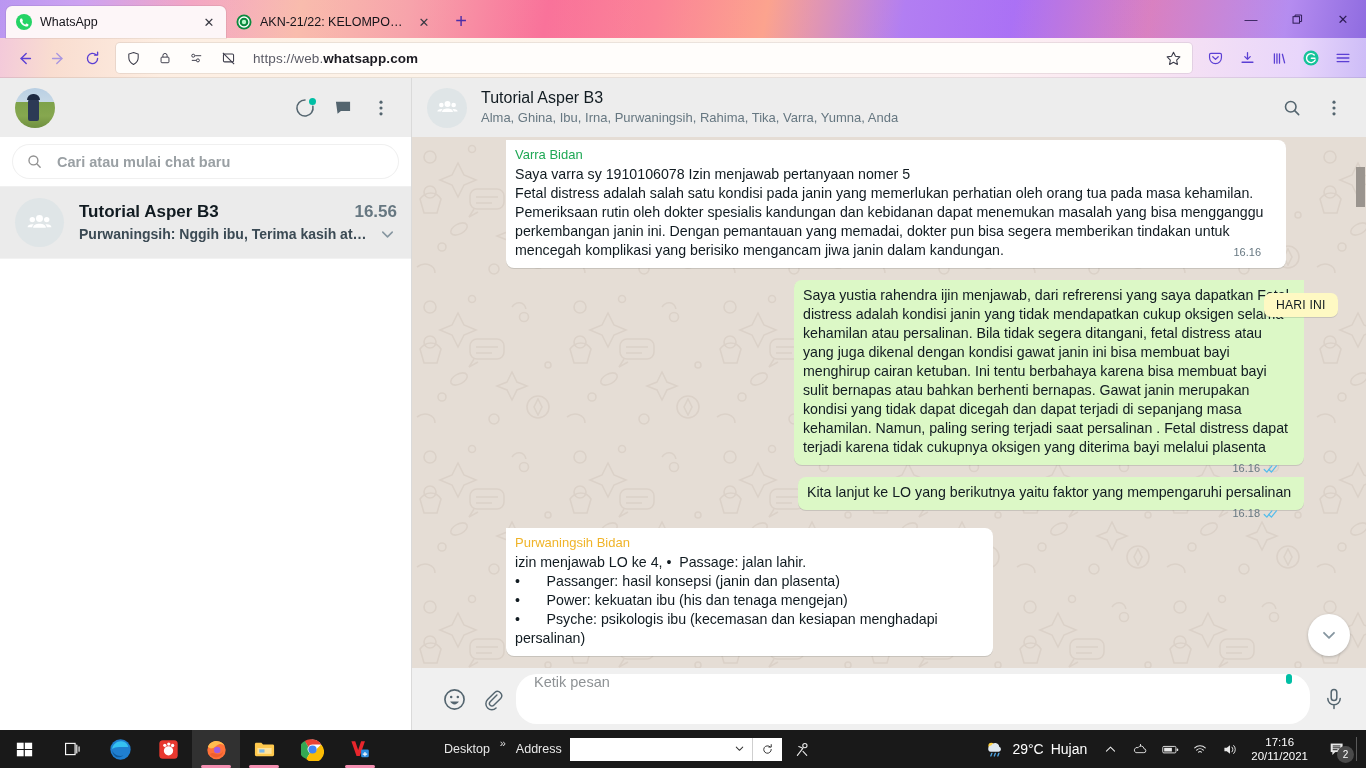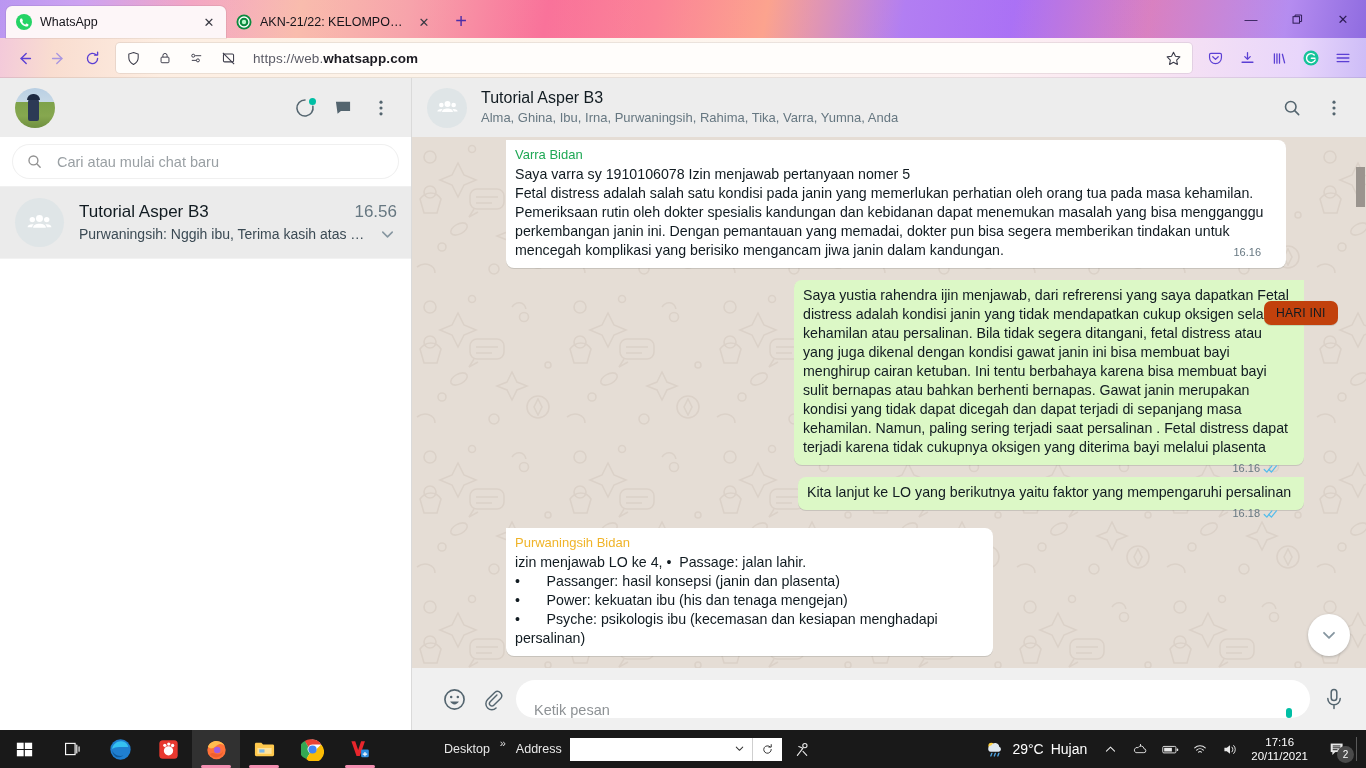--- a/index.html
+++ b/index.html
@@ -82,21 +82,21 @@
     display: flex; align-items: center; gap: 8px; padding: 0 10px;
     box-shadow: 0 0 0 1px rgba(0,0,0,.07);
   }
   #searchbar span.ph { font-size: 13.5px; color: #6a6a76; }
   .tbicon { width: 30px; height: 30px; display:flex; align-items:center; justify-content:center; color:#5b3fd4; }
 
   
   #wa { display: flex; height: 652px; background: #fff; }
 
   
-  #wa-side { width: 412px; height: 100%; border-right: 1px solid #dadada; background:#fff; display:flex; flex-direction:column;}
+  #wa-side { width: 412px; height: 100%; border-right: 1px solid #dadada; background:#fff; display:flex; flex-direction:column;font-weight:bold;}
   #side-head {
     height: 59px; background: #ededed; display: flex; align-items: center;
     padding: 0 16px 0 15px; gap: 10px;
   }
   #side-avatar {
     width: 40px; height: 40px; border-radius: 50%; overflow:hidden; flex:0 0 40px;
     background: linear-gradient(180deg,#b9cfe3 0%,#c6d8e6 34%,#7ea24a 36%,#86a74f 70%,#6f8f3f 100%);
     position:relative;
   }
   #side-avatar .person{
@@ -158,39 +158,39 @@
     box-shadow: 0 1px 0.5px rgba(11,20,26,.13); max-width: 780px;
     margin-bottom: 12px; word-wrap: break-word;
   }
   .bubble.in { background: #fff; margin-left: 78px; border-top-left-radius: 0; }
   .bubble.out { background: #dcf8c6; margin-left: auto; border-top-right-radius: 0; margin-right: 0;}
   .bubble .sender { font-size: 13px; line-height: 18px; margin-bottom: 1px; font-weight: 400; }
   .bubble .body { white-space: pre-wrap; }
   .meta { float: right; margin: 2px 16px -4px 10px; font-size: 11px; color: #667781; display: flex; align-items: center; gap: 3px; }
   .meta .ticks { color: #53bdeb; display: inline-flex; }
   #date-chip {
-    position: absolute; left: 852px; top: 164px; background: #c2410c; color: #111b21;
+    position: absolute; left: 852px; top: 156px; background: #fef9c3; color: #111b21;
     font-size: 12.2px; padding: 5px 12px; border-radius: 7px; z-index: 5;
     box-shadow: 0 1px 0.5px rgba(11,20,26,.13); letter-spacing:.2px;
   }
   #scroll-track { position:absolute; right:0; top:0; width:11px; height:100%; }
   #scroll-thumb { position:absolute; right:1px; top:30px; width:9px; height:40px; background:#9a948e; border-radius:0; }
   #scroll-down-btn {
     position: absolute; right: 16px; bottom: 12px; width: 42px; height: 42px; border-radius: 50%;
     background: #fff; box-shadow: 0 1px 3px rgba(11,20,26,.24);
     display: flex; align-items: center; justify-content: center; color: #8696a0; z-index: 6;
   }
   #composer {
     height: 62px; flex: 0 0 62px; background: #f0f0f0; display: flex; align-items: center;
     gap: 10px; padding: 0 18px 0 28px;
   }
   .comp-icon { width: 28px; height: 28px; display: flex; align-items: center; justify-content: center; color: #54656f; }
   #comp-input {
-    flex: 1 1 auto; height: 38px; background: #fff; border-radius: 21px;
-    display: flex; align-items: flex-end; padding: 0 14px 0 18px;
+    flex: 1 1 auto; height: 50px; background: #fff; border-radius: 21px;
+    display: flex; align-items: flex-start; padding: 0 14px 0 18px;
   }
   #comp-ph { flex: 1 1 auto; font-size: 14.5px; color: #8e9295; }
   #rec-dot { width: 6px; height: 10px; border-radius: 3px; background: #00bfa5; margin-right: 4px;}
 
   
   #taskbar {
     position: absolute; left: 0; bottom: 0; width: 1366px; height: 38px;
     background: #191919; display: flex; align-items: center; color: #fff;
   }
   .tb-item { width: 48px; height: 38px; display: flex; align-items: center; justify-content: center; position: relative; }

